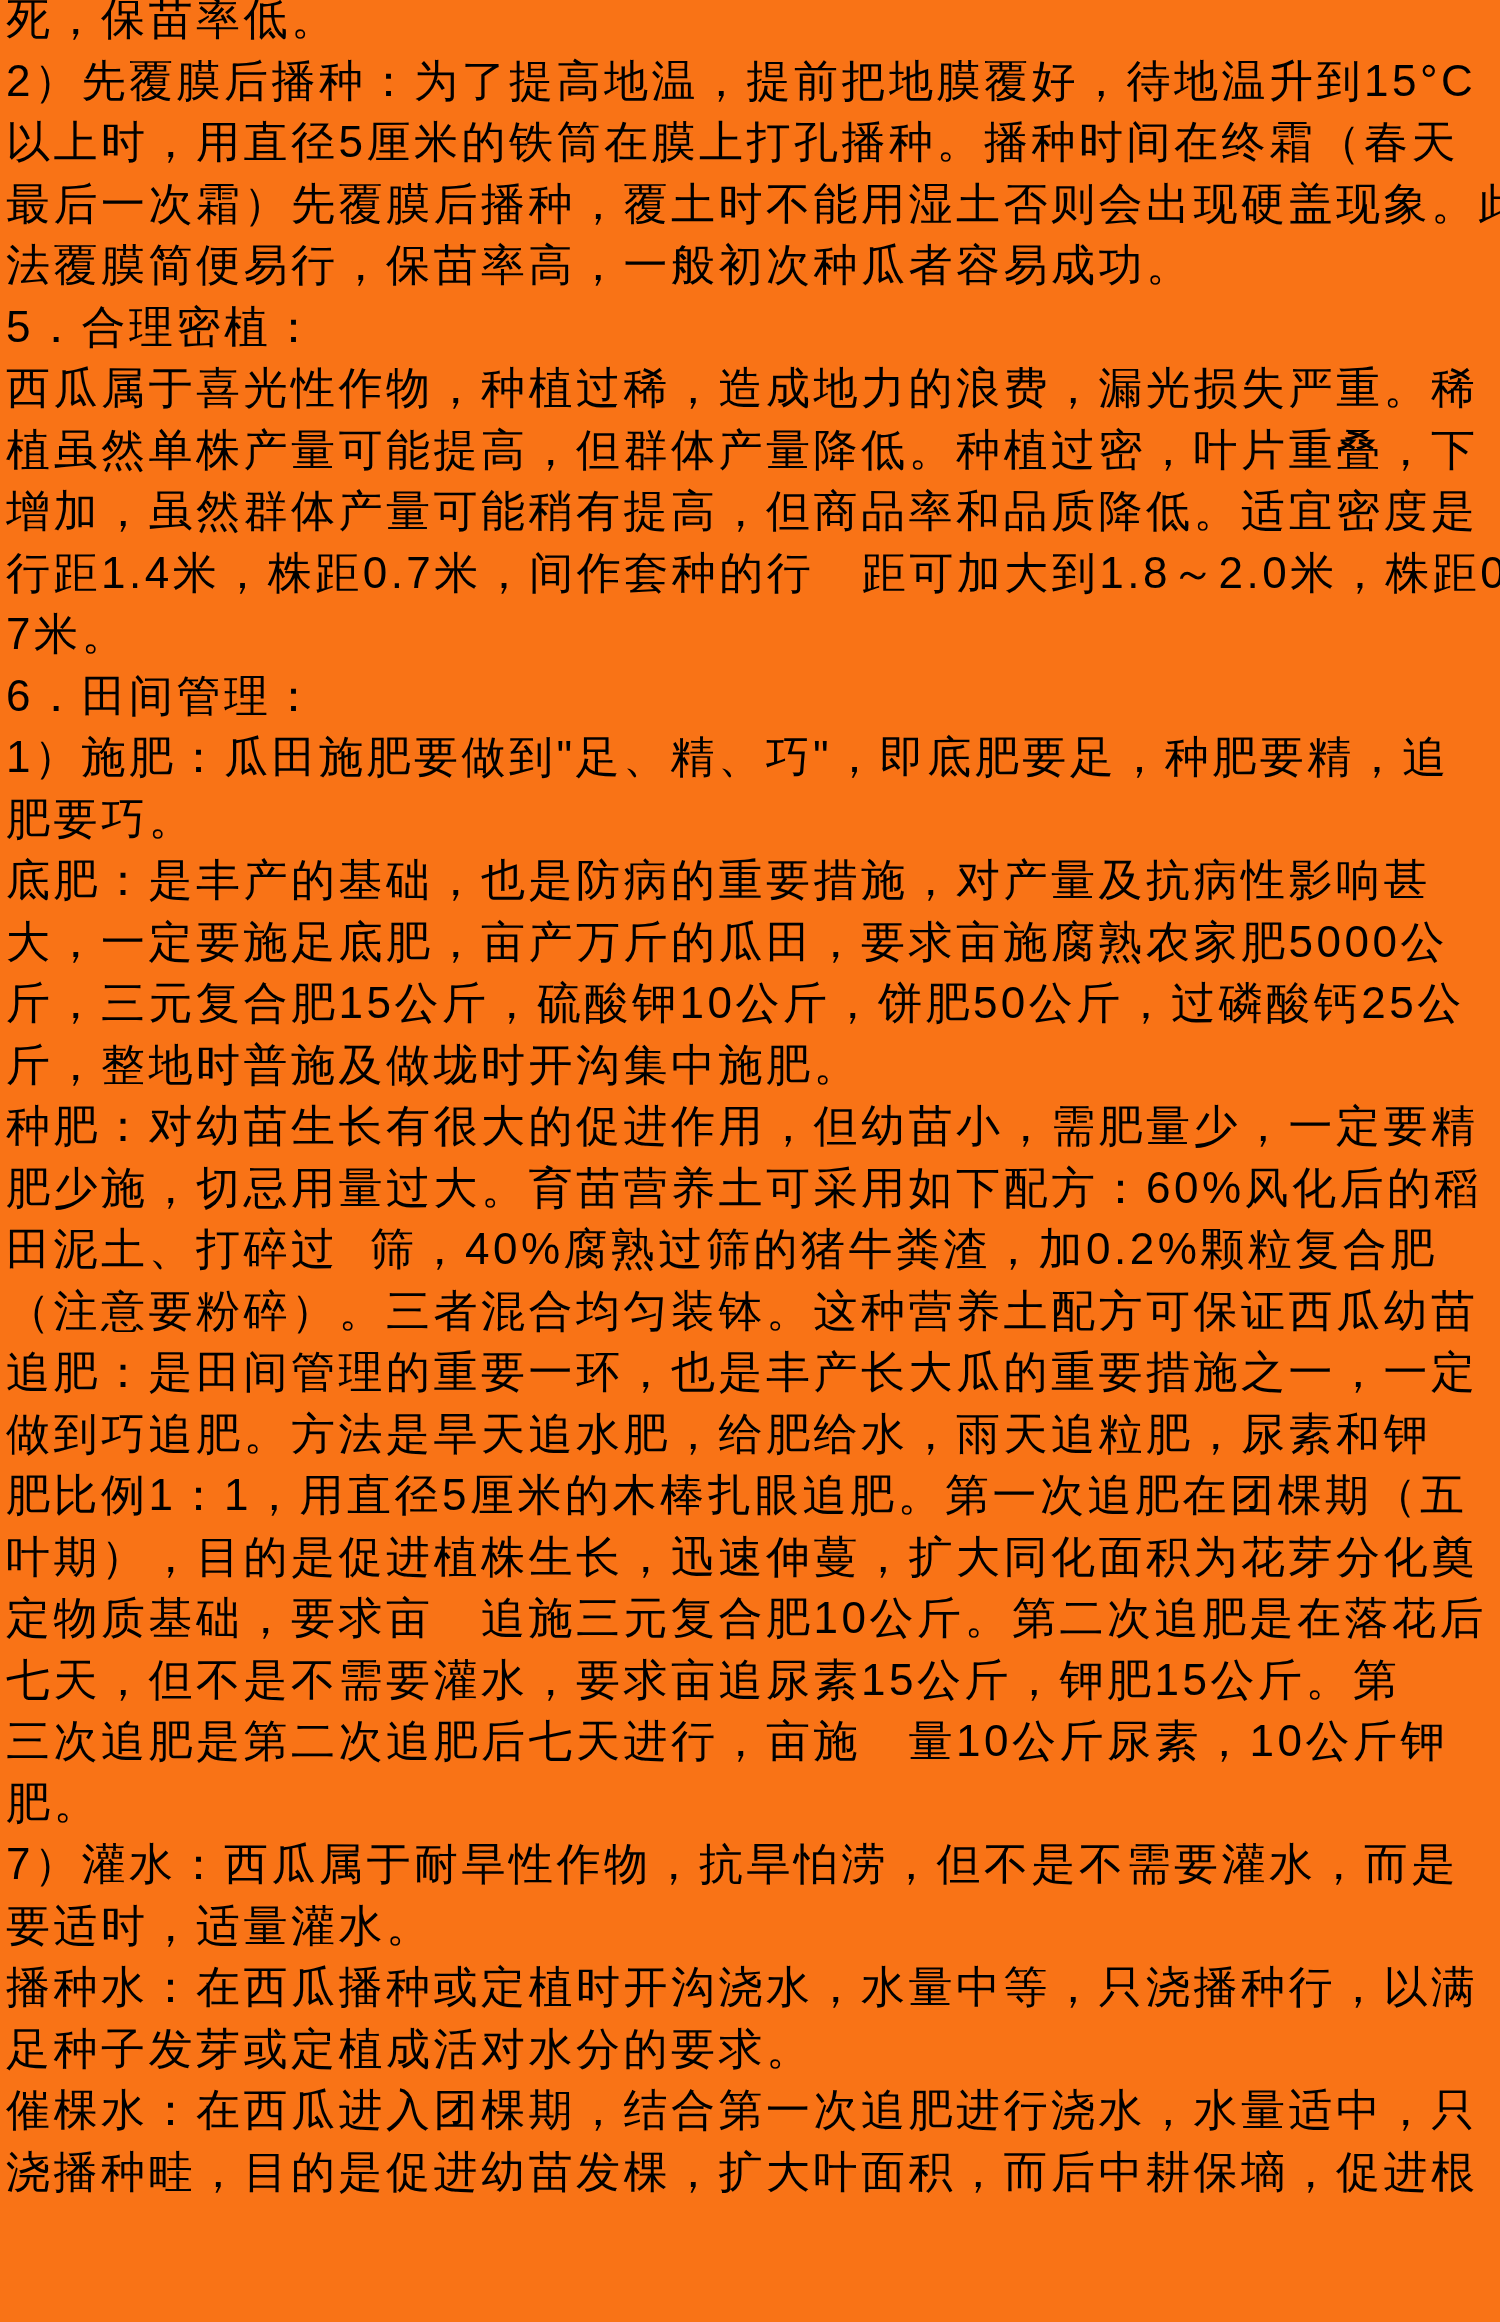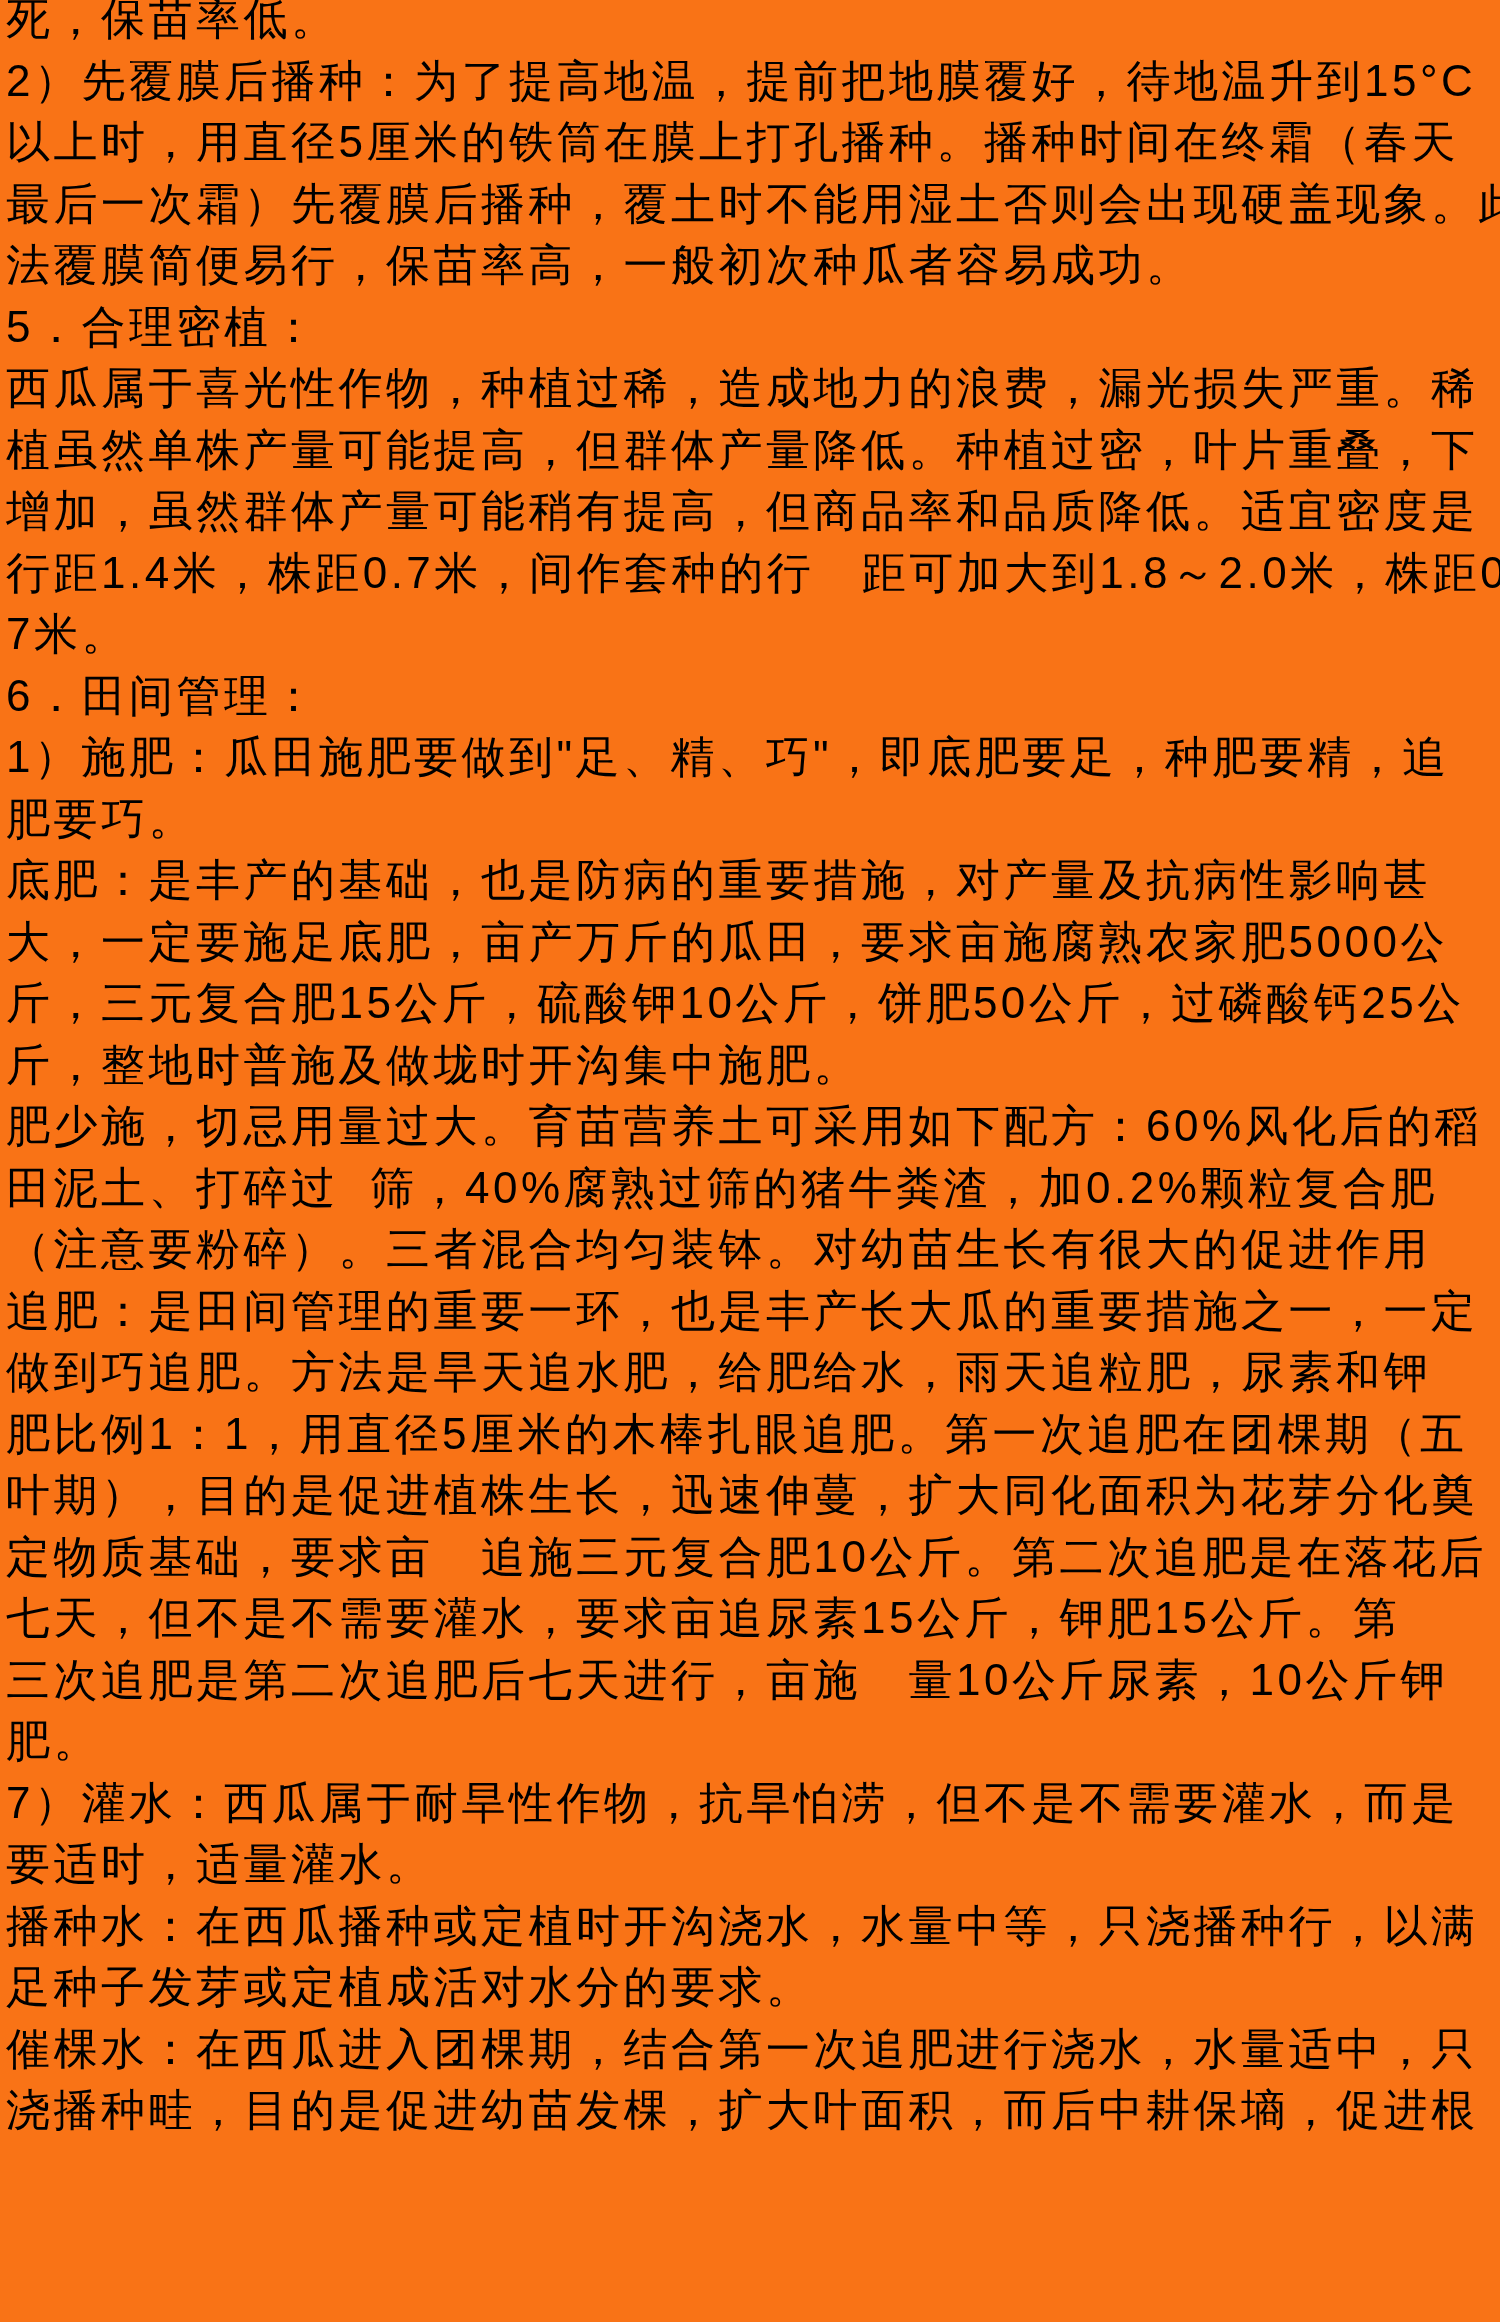--- a/index.html
+++ b/index.html
@@ -48,23 +48,24 @@
       <div class="line">增加，虽然群体产量可能稍有提高，但商品率和品质降低。适宜密度是</div>
       <div class="line">行距1.4米，株距0.7米，间作套种的行　距可加大到1.8～2.0米，株距0.</div>
       <div class="line">7米。</div>
       <div class="line">6．田间管理：</div>
       <div class="line">1）施肥：瓜田施肥要做到"足、精、巧"，即底肥要足，种肥要精，追</div>
       <div class="line">肥要巧。</div>
       <div class="line">底肥：是丰产的基础，也是防病的重要措施，对产量及抗病性影响甚</div>
       <div class="line">大，一定要施足底肥，亩产万斤的瓜田，要求亩施腐熟农家肥5000公</div>
       <div class="line">斤，三元复合肥15公斤，硫酸钾10公斤，饼肥50公斤，过磷酸钙25公</div>
       <div class="line">斤，整地时普施及做垅时开沟集中施肥。</div>
+      <div class="line">种肥：对幼苗生长有很大的促进作用，但幼苗小，需肥量少，一定要精</div>
       <div class="line">肥少施，切忌用量过大。育苗营养土可采用如下配方：60%风化后的稻</div>
       <div class="line">田泥土、打碎过  筛，40%腐熟过筛的猪牛粪渣，加0.2%颗粒复合肥</div>
-      <div class="line">（注意要粉碎）。三者混合均匀装钵。对幼苗生长有很大的促进作用</div>
+      <div class="line">（注意要粉碎）。三者混合均匀装钵。这种营养土配方可保证西瓜幼苗</div>
       <div class="line">追肥：是田间管理的重要一环，也是丰产长大瓜的重要措施之一，一定</div>
       <div class="line">做到巧追肥。方法是旱天追水肥，给肥给水，雨天追粒肥，尿素和钾</div>
       <div class="line">肥比例1：1，用直径5厘米的木棒扎眼追肥。第一次追肥在团棵期（五</div>
       <div class="line">叶期），目的是促进植株生长，迅速伸蔓，扩大同化面积为花芽分化奠</div>
       <div class="line">定物质基础，要求亩　追施三元复合肥10公斤。第二次追肥是在落花后</div>
       <div class="line">七天，但不是不需要灌水，要求亩追尿素15公斤，钾肥15公斤。第</div>
       <div class="line">三次追肥是第二次追肥后七天进行，亩施　量10公斤尿素，10公斤钾</div>
       <div class="line">肥。</div>
       <div class="line">7）灌水：西瓜属于耐旱性作物，抗旱怕涝，但不是不需要灌水，而是</div>
       <div class="line">要适时，适量灌水。</div>

